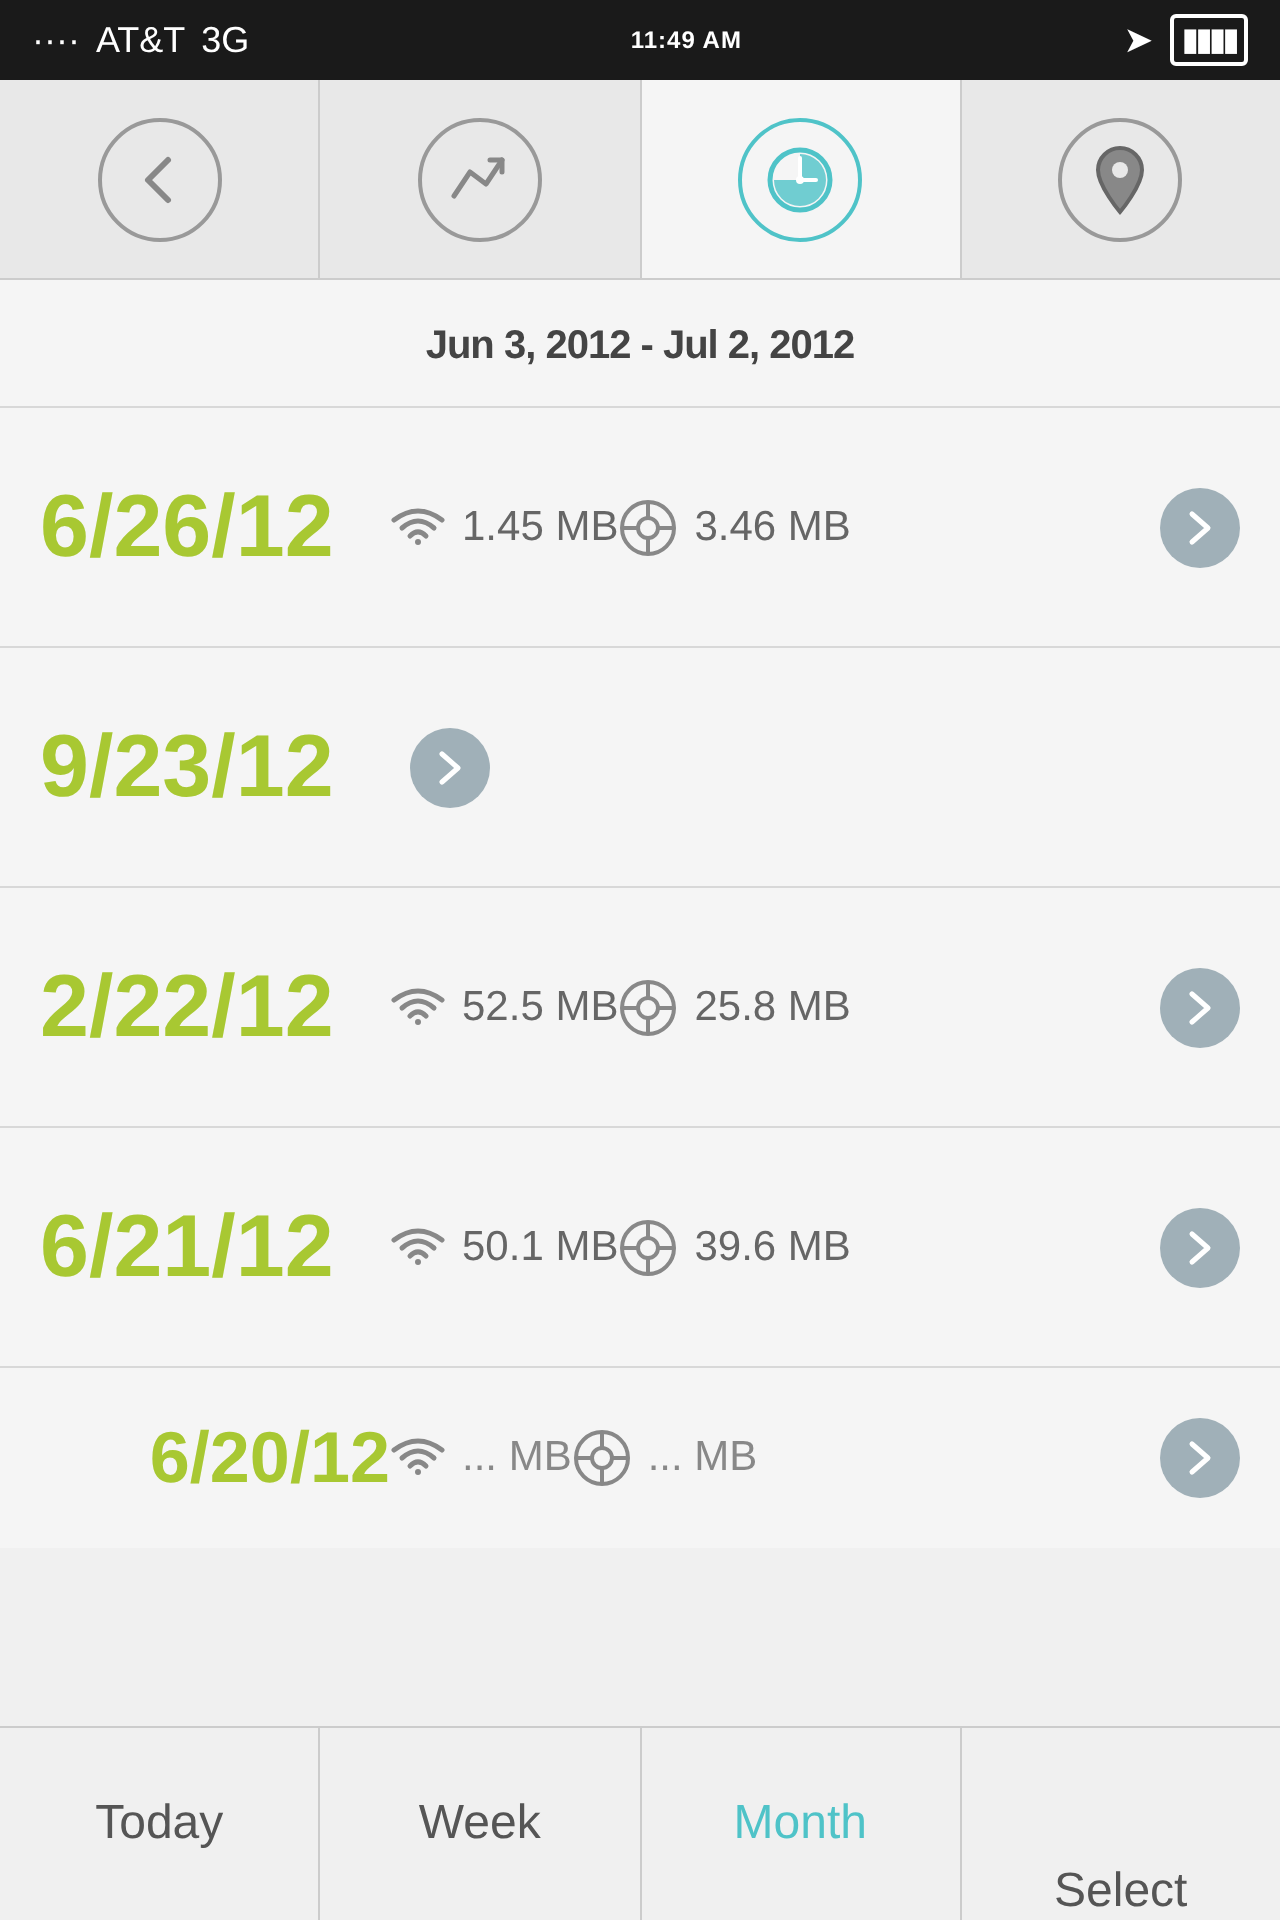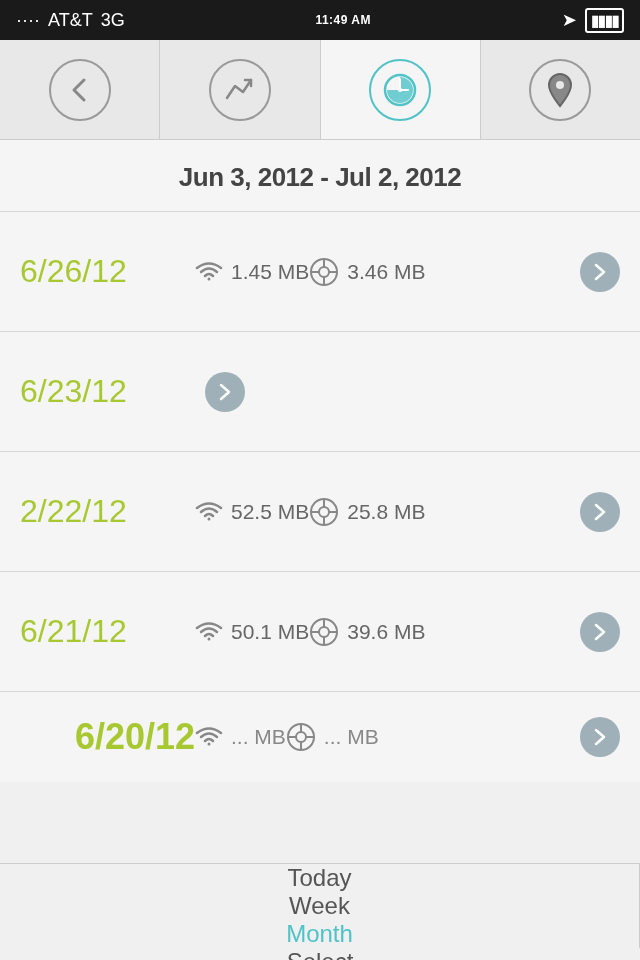--- a/index.html
+++ b/index.html
@@ -64,21 +64,21 @@
     }
 
     
     .date-range {
       background: #f5f5f5;
       text-align: center;
       padding: 22px 10px 18px;
       border-bottom: 1px solid #d8d8d8;
     }
     .date-range-text {
-      font-size: 26px;
+      font-size: 20px;
       font-weight: 700;
       color: #444;
       letter-spacing: -0.5px;
     }
 
     
     .data-list {
       background: #f5f5f5;
       flex: 1;
     }
@@ -88,22 +88,22 @@
       padding: 0 20px;
       height: 120px;
       border-bottom: 1px solid #d8d8d8;
       background: #f5f5f5;
       cursor: pointer;
     }
     .data-row:last-child {
       border-bottom: none;
     }
     .row-date {
-      font-size: 32px;
-      font-weight: 400;
+      font-size: 44px;
+      font-weight: 700;
       color: #a8c832;
       min-width: 175px;
     }
     .row-stats {
       display: flex;
       align-items: center;
       flex: 1;
     }
     .stat-group {
       display: flex;
@@ -148,21 +148,20 @@
     
     .bottom-tabs {
       position: absolute;
       bottom: 0;
       left: 0;
       width: 640px;
       height: 97px;
       background: #f0f0f0;
       border-top: 1px solid #ccc;
       display: flex;
-      flex-direction: column;
     }
     .bottom-tab {
       flex: 1;
       display: flex;
       align-items: center;
       justify-content: center;
       font-size: 24px;
       color: #555;
       border-right: 1px solid #ccc;
       cursor: pointer;
@@ -278,21 +277,21 @@
         </div>
       </div>
       <div class="arrow-btn">
         <svg width="18" height="18" viewBox="0 0 18 18">
           <polyline points="5,2 13,9 5,16" stroke="white" stroke-width="2.5" fill="none" stroke-linecap="round" stroke-linejoin="round"></polyline>
         </svg>
       </div>
     </div>
 
     <div class="data-row">
-      <div class="row-date">6/23/12</div>
+      <div class="row-date">9/23/12</div>
       <div class="arrow-btn">
         <svg width="18" height="18" viewBox="0 0 18 18">
           <polyline points="5,2 13,9 5,16" stroke="white" stroke-width="2.5" fill="none" stroke-linecap="round" stroke-linejoin="round"></polyline>
         </svg>
       </div>
     </div>
 
     <div class="data-row">
       <div class="row-date">2/22/12</div>
       <div class="row-stats">

